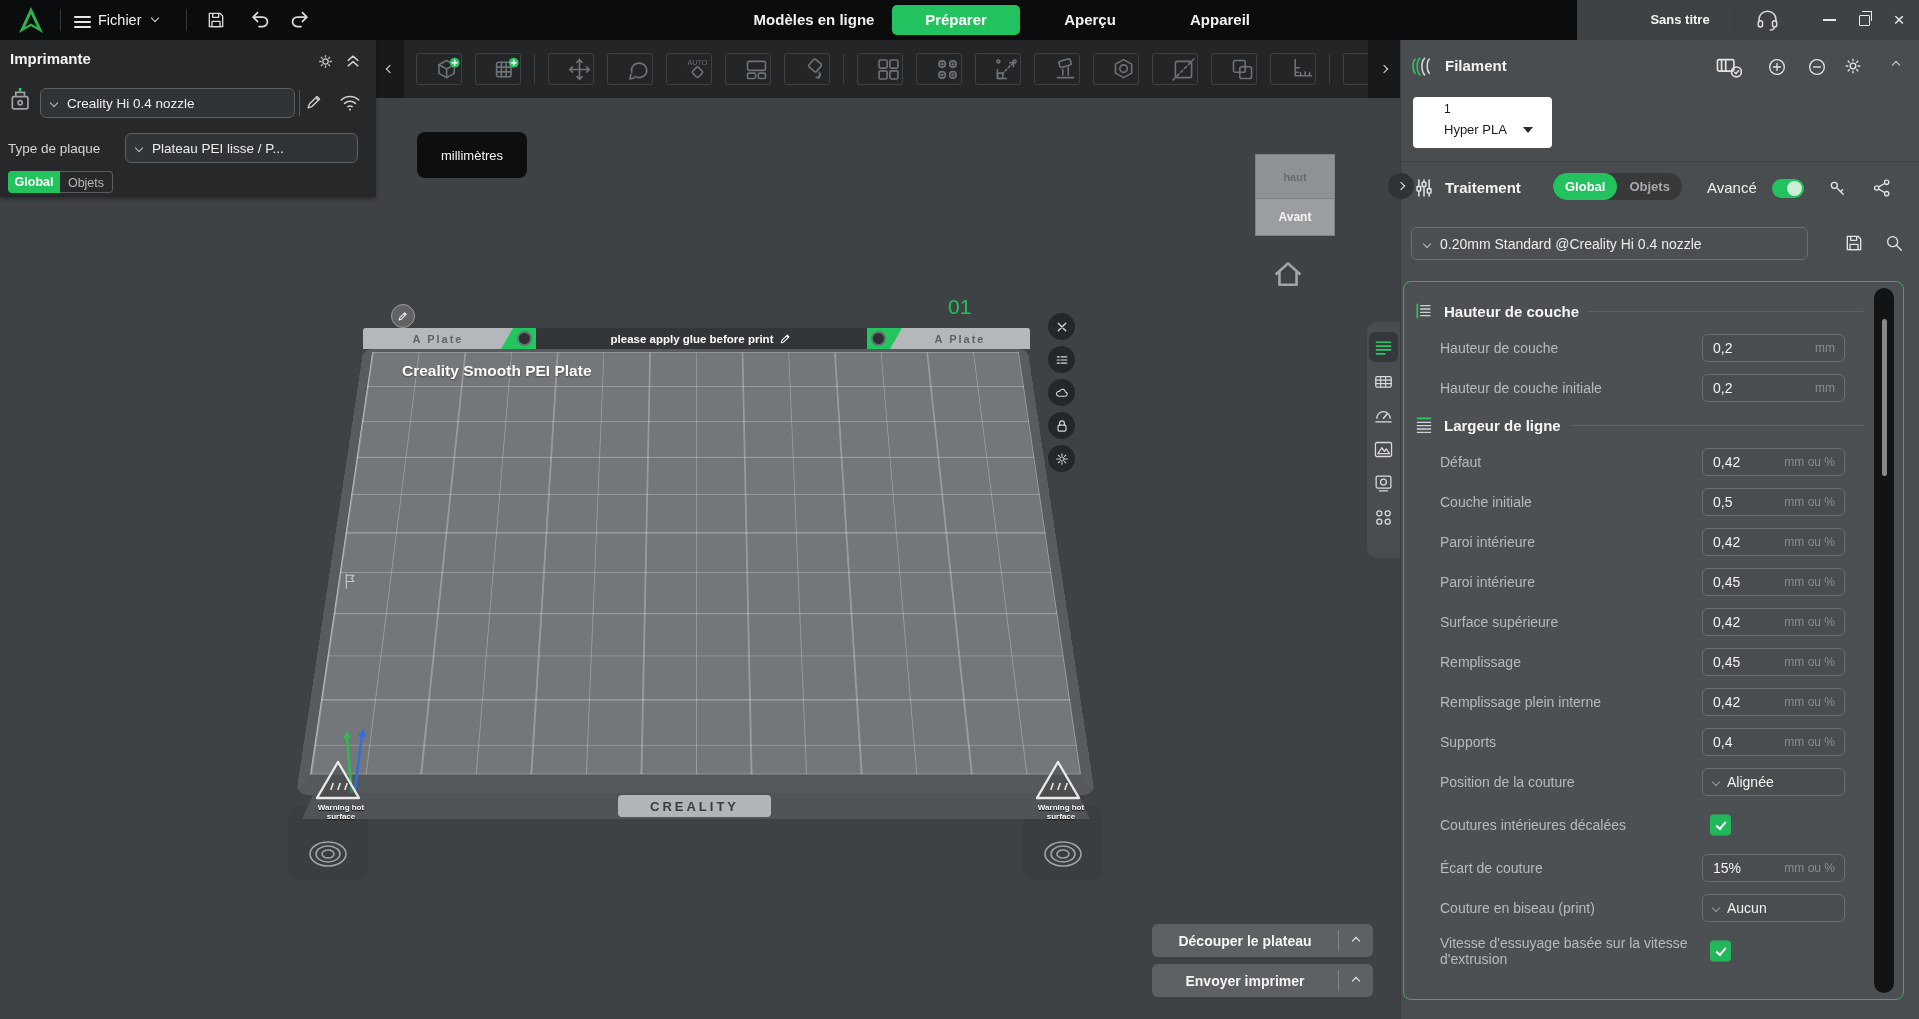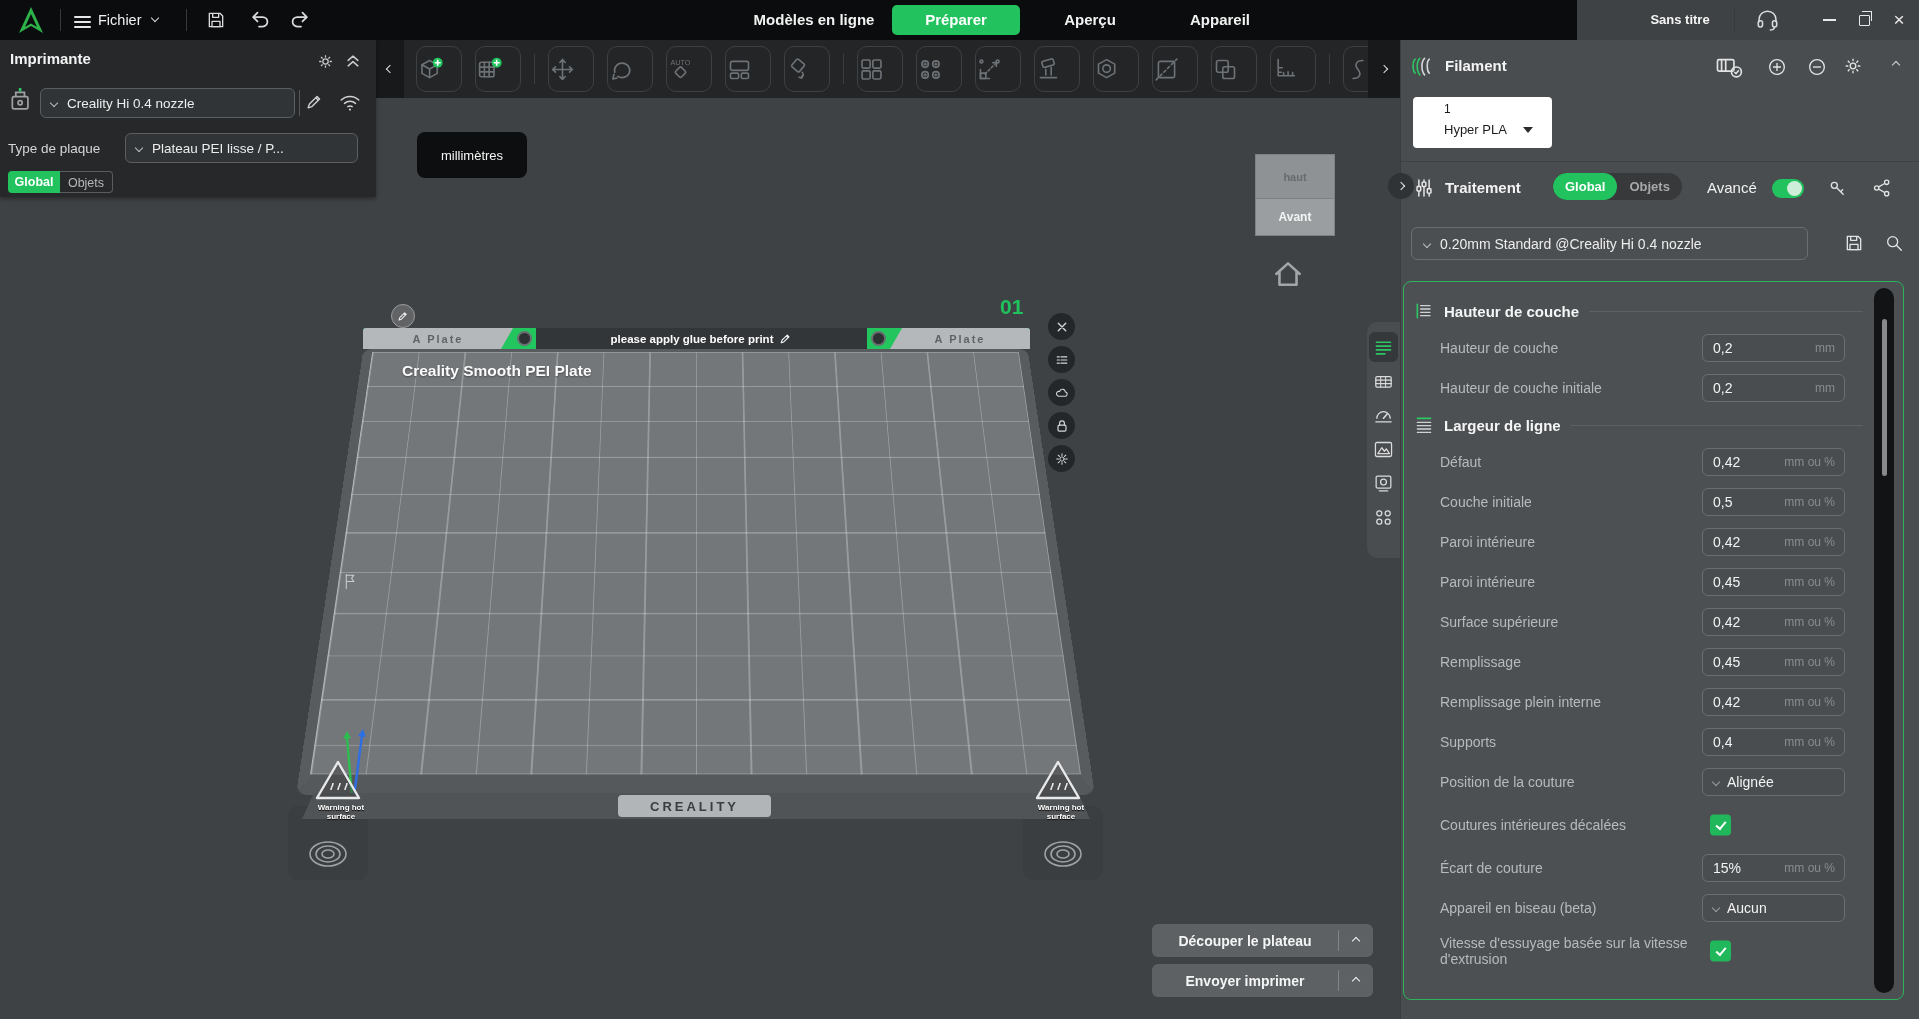--- a/index.html
+++ b/index.html
@@ -23,21 +23,21 @@
   .toptab.active{height:30px;line-height:30px;top:5px;background:var(--accent,#22c35e);border-radius:5px;color:#fff}
   .winbtn{width:34px;height:40px;display:flex;align-items:center;justify-content:center;color:#e8e9ea}
   
   #printer-panel{left:0;top:40px;width:376px;height:157px;background:#26282a;box-shadow:0 2px 4px rgba(0,0,0,.35)}
   .selbox{background:#313437;border:1px solid #5c5f61;border-radius:6px;display:flex;align-items:center;color:#eceded;font-size:13.5px;gap:10px;padding:0 10px}
   .scope-tab{font-size:12.5px;height:22px;line-height:22px;text-align:center}
   
   #toolbar{left:376px;top:40px;width:1024px;height:58px;background:#232527;display:flex;align-items:center;overflow:hidden}
   .collapse-box{width:28px;height:58px;background:#18191a;display:flex;align-items:center;justify-content:center;color:#dfe0e1;flex:0 0 auto}
   #tb-icons{display:flex;align-items:center;gap:13px;padding-left:12px;flex:1 1 auto;overflow:hidden}
-  .tb-btn{width:46px;height:46px;flex:0 0 auto;border:1.5px solid #3d4144;border-radius:10px;display:flex;align-items:center;justify-content:flex-start;color:#6d7276}
+  .tb-btn{width:46px;height:32px;flex:0 0 auto;border:1.5px solid #3d4144;border-radius:3px;display:flex;align-items:center;justify-content:flex-end;color:#6d7276}
   .tb-btn .ic{width:27px;height:27px}
   .tb-sep{width:1px;height:30px;background:#3b3e41;flex:0 0 auto}
   
   #mm-tip{left:417px;top:132px;width:110px;height:46px;background:#0d0e0f;border-radius:8px;color:#f4f5f5;font-size:13px;display:flex;align-items:center;justify-content:center}
   .float-btn{left:1048px;width:27px;height:27px;border-radius:50%;background:rgba(30,33,35,.82);display:flex;align-items:center;justify-content:center;color:#d5d7d8}
   .float-btn .ic{width:16px;height:16px}
   
   #plate3d{left:296px;top:175px;width:799px;height:620px;perspective:1524px;perspective-origin:50% 100%;}
   #plate-surface{position:absolute;left:0;top:0;width:799px;height:620px;transform-origin:50% 100%;transform:rotateX(30deg);background:#6f7274;border:11px solid #595c5e;border-top-width:6px;border-bottom:24px solid #56595b;border-radius:12px;}
   #plate-grid{position:absolute;inset:0;outline:1.5px solid rgba(255,255,255,.28);outline-offset:-1px;background:
@@ -117,21 +117,21 @@
             <path d="M5 25l2-6L19 7l4 4-12 12zM17 9l4 4"></path>
           </svg>
         </span>
     </div>
     <div class="rail-screw"></div>
     <div class="rail-tab" style="width:140px;clip-path:polygon(12px 0,100% 0,100% 100%,0 100%)">
       <span>A Plate</span>
     </div>
   </div>
 
-  <div class="abs txt" style="left:1000px;top:295px;color:#1fc25c;font-size:21px;font-weight:bold">01</div>
+  <div class="abs txt" style="left:948px;top:295px;color:#1fc25c;font-size:21px;font-weight:normal">01</div>
 
   <div class="abs" style="left:391px;top:304px;width:24px;height:24px;border-radius:50%;background:rgba(125,128,130,.55);border:1px solid #9a9da0;display:flex;align-items:center;justify-content:center;color:#f0f1f1">
     <span class="ic" style="width:12px;height:12px">
         <svg viewBox="0 0 30 30" fill="none" stroke="currentColor" stroke-width="2.6" stroke-linecap="round" stroke-linejoin="round">
           <path d="M5 25l2-6L19 7l4 4-12 12zM17 9l4 4"></path>
         </svg>
       </span>
   </div>
 
   <div class="abs txt" style="left:402px;top:362px;color:#fbfcfc;font-size:15.5px;font-weight:bold;text-shadow:0 1px 2px rgba(0,0,0,.4)">Creality Smooth PEI Plate</div>
@@ -713,21 +713,21 @@
             </div>
           </div>
           <div class="set-row">
             <div class="set-label">Écart de couture</div>
             <div class="ctl" aria-label="Écart de couture">
               <span class="val">15%</span>
               <span class="unit">mm ou %</span>
             </div>
           </div>
           <div class="set-row">
-            <div class="set-label">Appareil en biseau (beta)</div>
+            <div class="set-label">Couture en biseau (print)</div>
             <div class="ctl sel" aria-label="Couture en biseau (beta)">
               <span class="cv sm"></span>
               <span class="val">Aucun</span>
             </div>
           </div>
           <div class="set-row tall">
             <div class="set-label">Vitesse d'essuyage basée sur la vitesse d'extrusion</div>
             <div class="checkbox" aria-label="Vitesse d'essuyage basée sur la vitesse d'extrusion">
               <span class="ck"></span>
             </div>

